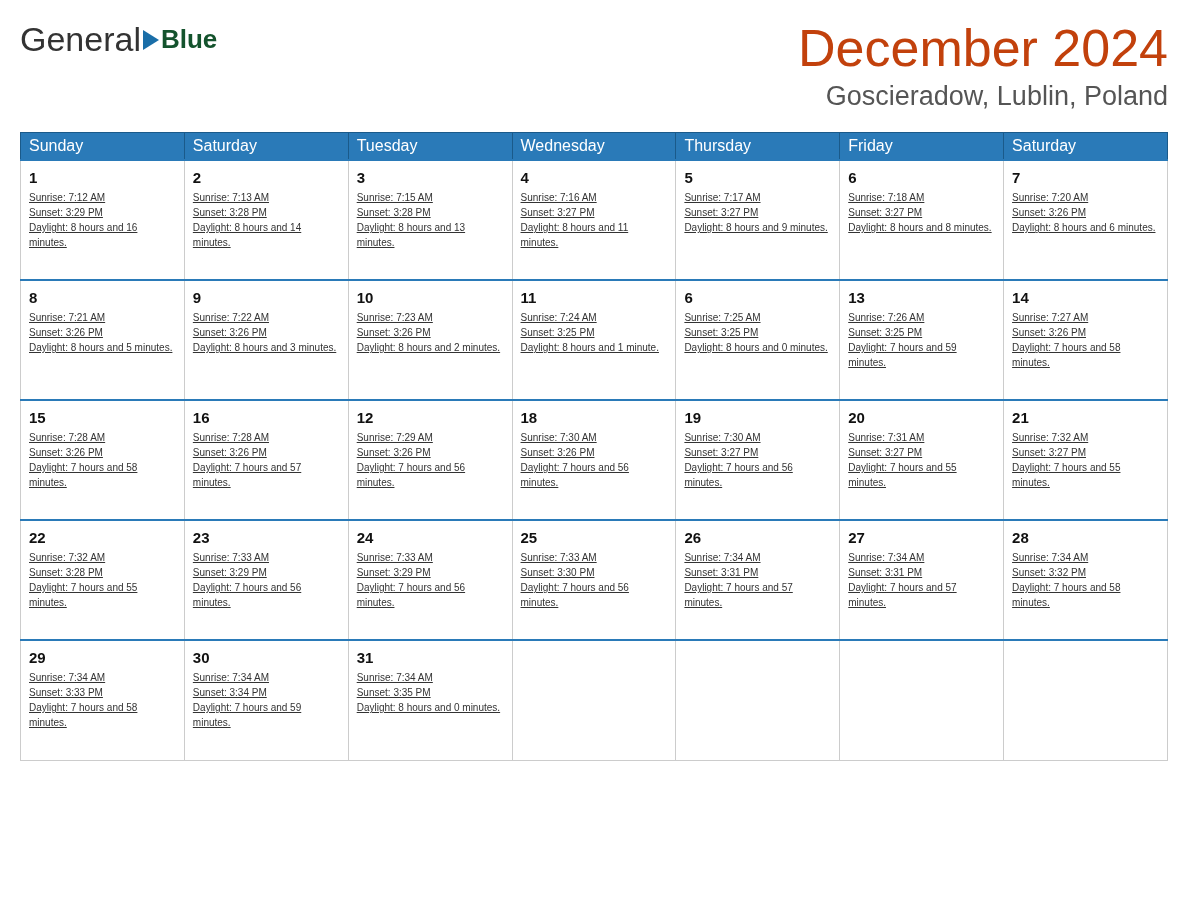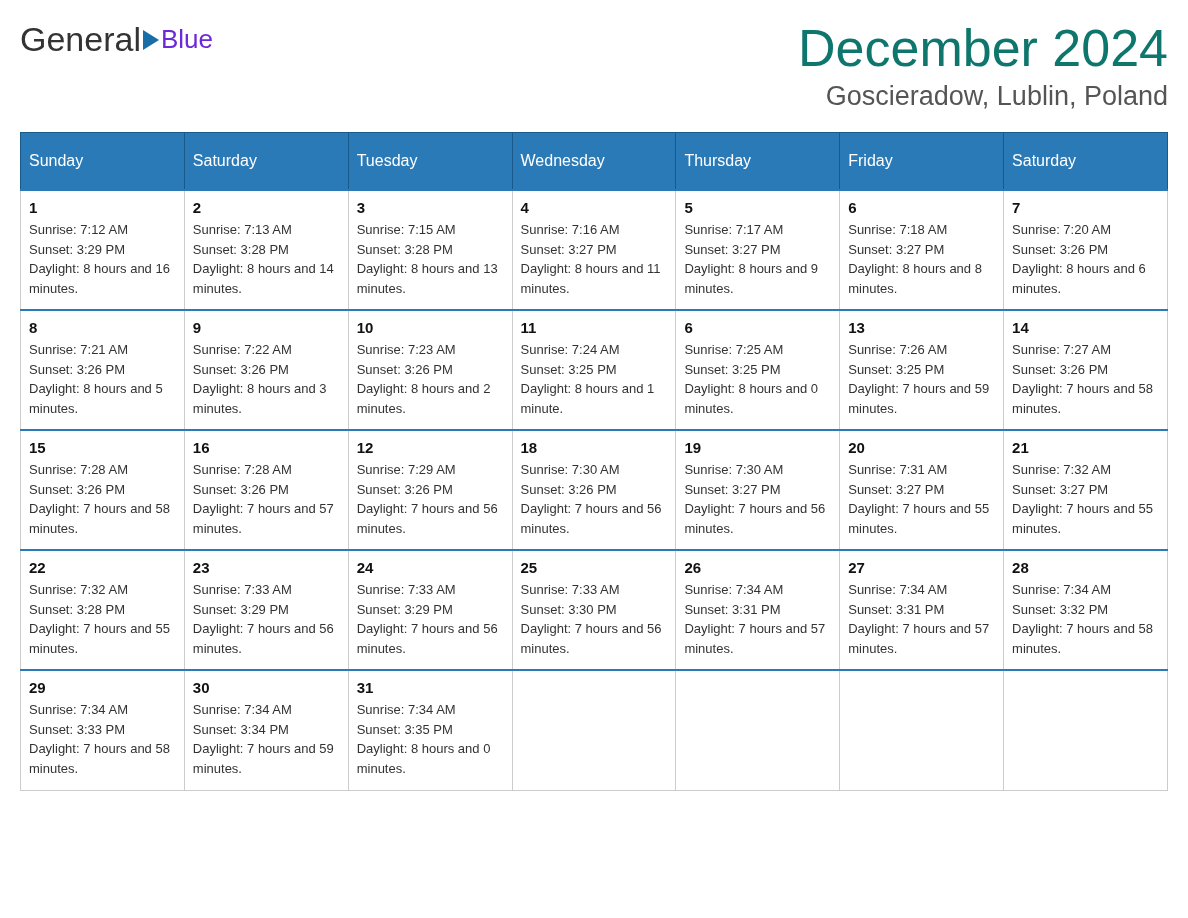--- a/index.html
+++ b/index.html
@@ -35,47 +35,47 @@
     .logo-arrow {
       width: 0;
       height: 0;
       border-left: 16px solid #1a6ea8;
       border-top: 10px solid transparent;
       border-bottom: 10px solid transparent;
       margin: 0 2px;
       display: inline-block;
     }
     .logo-blue {
-      color: #6d28d9;
+      color: #14532d;
       font-size: 26px;
-      font-weight: normal;
+      font-weight: bold;
     }
     .title-area {
       text-align: right;
     }
     .month-title {
       font-size: 52px;
       font-weight: normal;
-      color: #0f766e;
+      color: #c2410c;
       line-height: 1.1;
     }
     .location-title {
       font-size: 27px;
       color: #555;
       margin-top: 4px;
     }
     table {
       width: 100%;
       border-collapse: collapse;
       table-layout: fixed;
     }
     thead tr th {
       background-color: #2a7ab8;
       color: #fff;
-      padding: 19px 8px;
+      padding: 4px 8px;
       font-size: 16px;
       font-weight: normal;
       text-align: left;
       border: 1px solid #1a5a8a;
     }
     tbody tr td {
       vertical-align: top;
       padding: 8px;
       border: 1px solid #ccc;
       border-top: 2px solid #2a7ab8;
@@ -84,23 +84,24 @@
       height: 120px;
     }
     .day-number {
       font-size: 15px;
       font-weight: bold;
       color: #111;
       display: block;
       margin-bottom: 4px;
     }
     .day-info {
-      font-size: 13px;
+      font-size: 10px;
       line-height: 1.5;
       color: #333;
+      text-decoration: underline;
     }
     td.empty {
       border-top: 2px solid #2a7ab8;
     }
   </style>
 </head>
 <body>
 
 <div class="header">
   <div class="logo">

